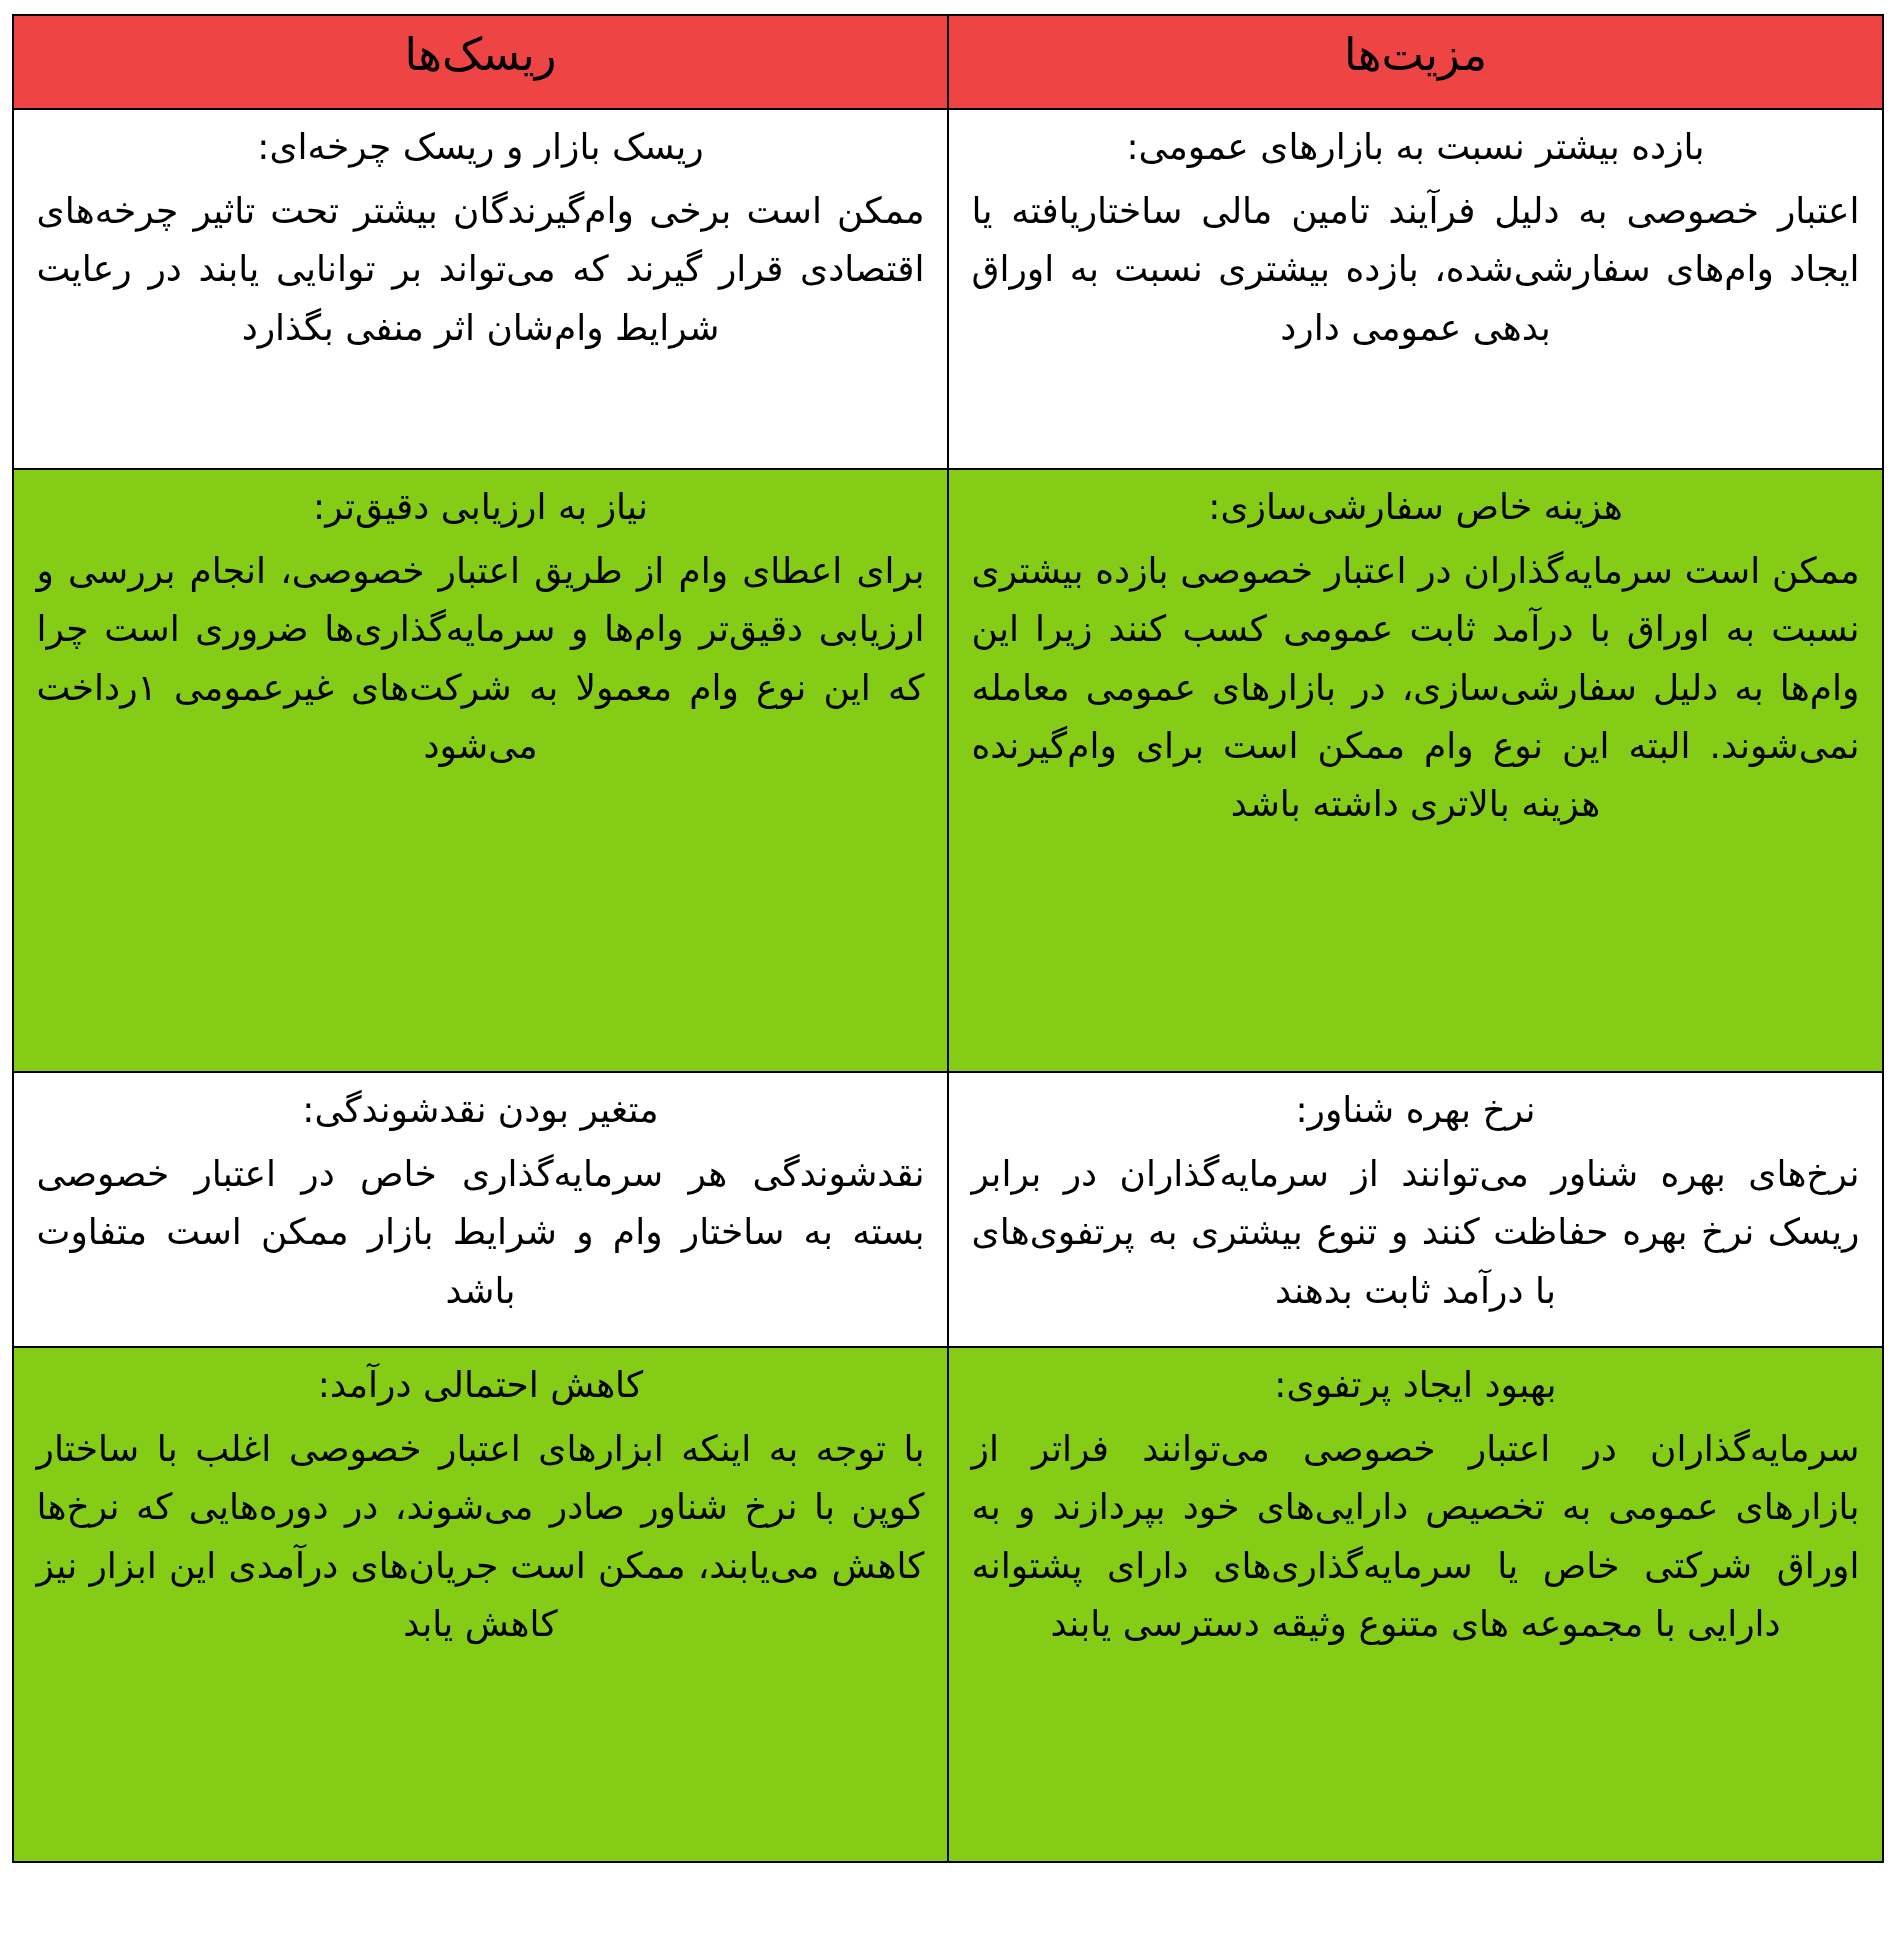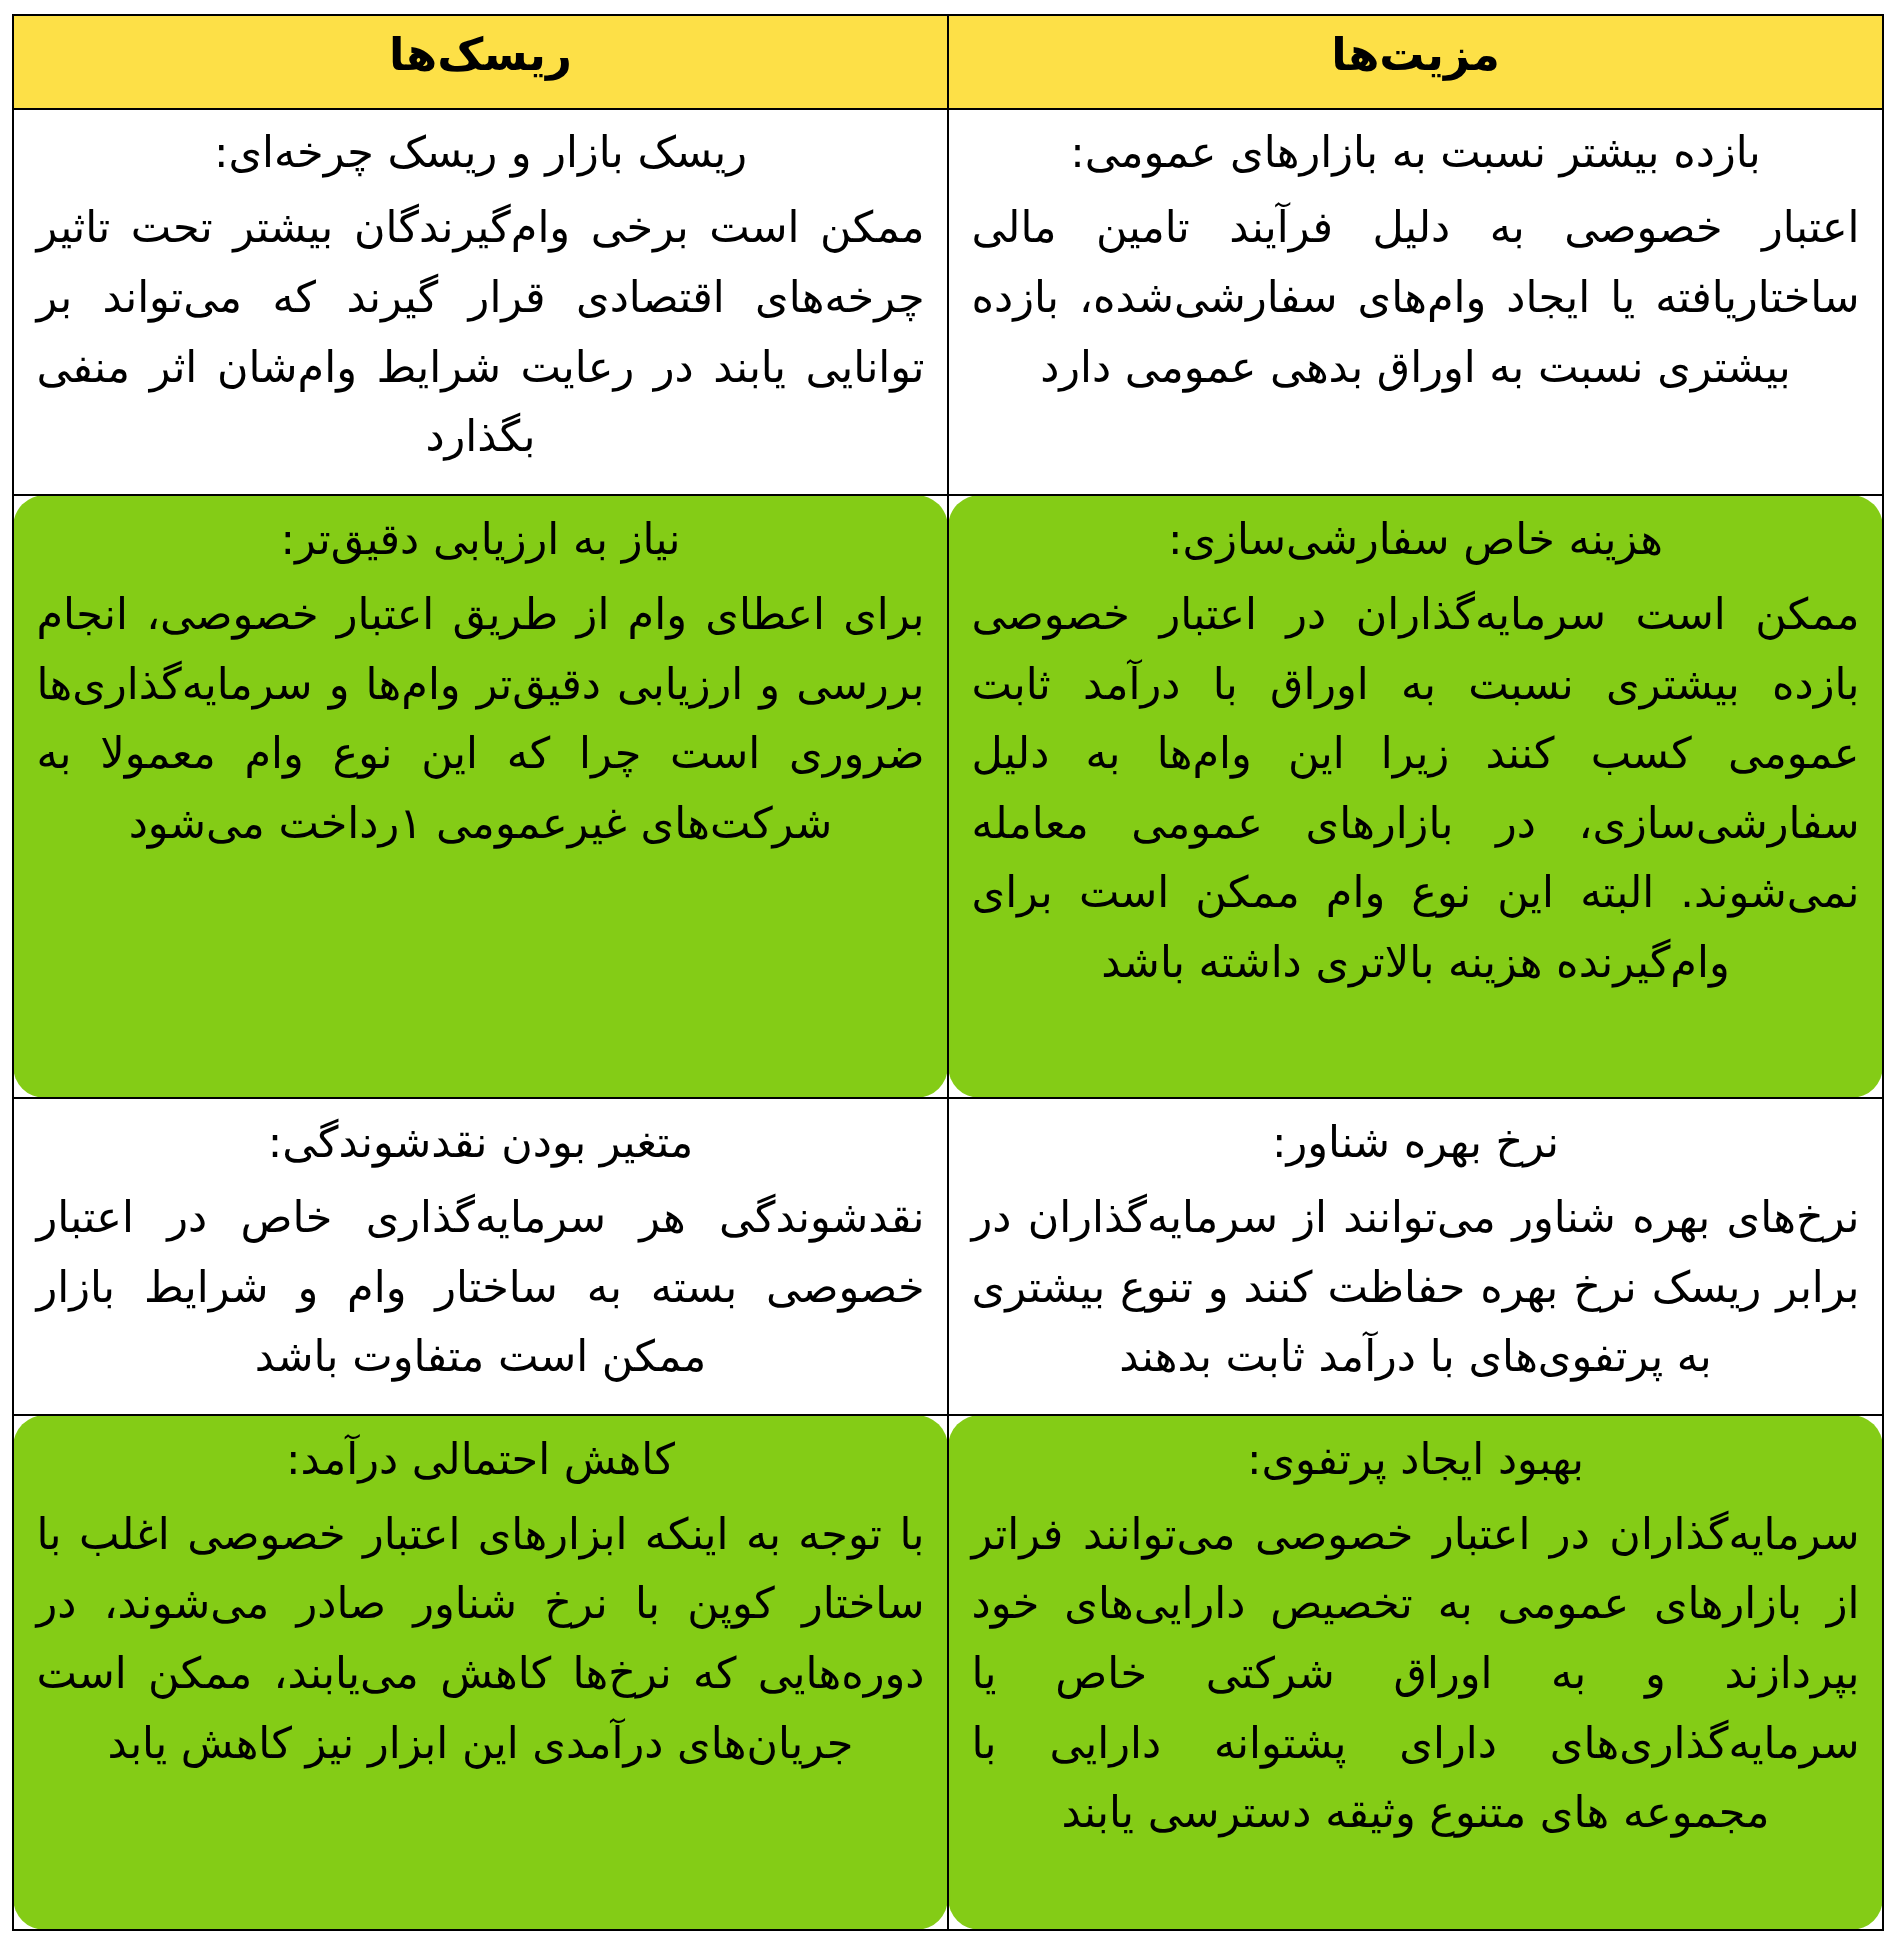--- a/index.html
+++ b/index.html
@@ -31,36 +31,35 @@
   table.benefits-risks th,
   table.benefits-risks td {
     border: 2.6px solid #000000;
     vertical-align: top;
     text-align: center;
     padding: 8.6px 22.5px 22.5px 22.5px;
     box-sizing: border-box;
   }
 
   thead th {
-    background: #fde047;
+    background: #ef4444;
     font-size: 45px;
-    font-weight: 700;
+    font-weight: 400;
     line-height: 1.35;
     padding: 10.4px 22.5px 15.6px 22.5px;
     height: 83px;
     color: #000000;
   }
 
   tbody td {
     background: #ffffff;
-    font-size: 43px;
+    font-size: 36px;
     line-height: 1.62;
     color: #000000;
     font-weight: 400;
-    border-radius: 32px;
   }
   tbody tr.shaded td {
     background: #84cc16;
   }
 
   .cell-title {
     display: block;
     text-align: center;
     margin: 0 0 5.2px 0;
     white-space: normal;

